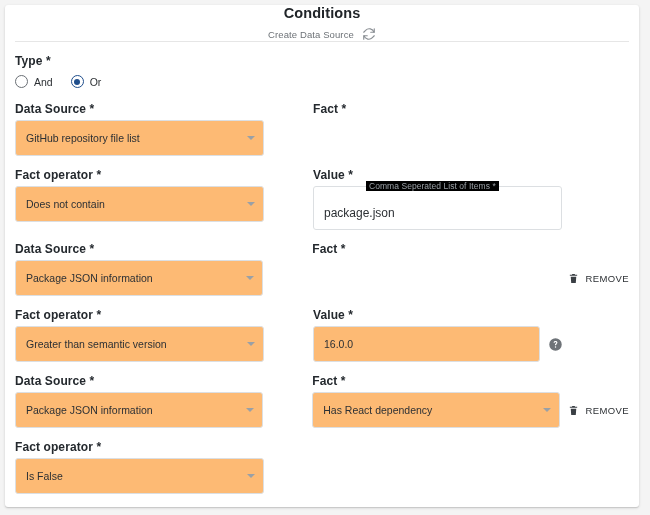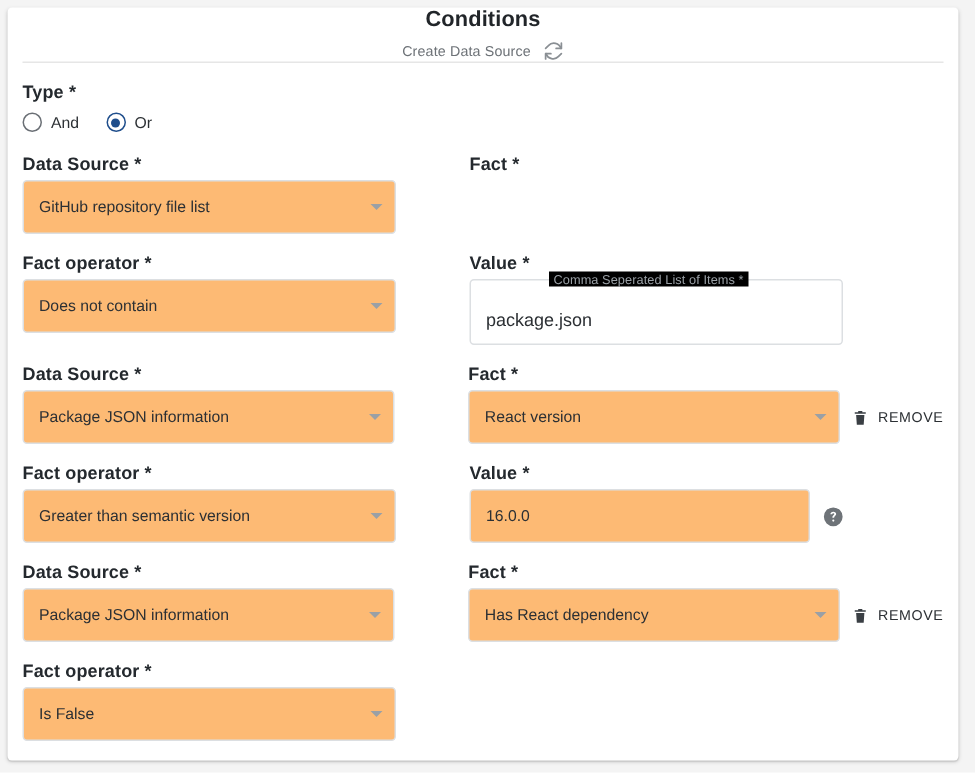--- a/index.html
+++ b/index.html
@@ -310,24 +310,20 @@
       <div class="row">
         <div class="col col-left">
           <div class="field-label">Data Source *</div>
           <div class="control">
             <span class="val">Package JSON information</span>
             <span class="caret"></span>
           </div>
         </div>
         <div class="col col-right">
           <div class="field-label">Fact *</div>
-          <div class="control">
-            <span class="val">React version</span>
-            <span class="caret"></span>
-          </div>
         </div>
         <div class="trailing" style="margin-top:17px;">
           <button class="remove-btn">
             <span>
               <svg class="trash-icon" viewBox="0 0 24 24" fill="currentColor">
                 <path d="M9 2h6v2h5v2H4V4h5V2zm-3 6h12l-1 14H7L6 8z"></path>
               </svg>
             </span>
             <span class="remove-label">REMOVE</span>
           </button>

